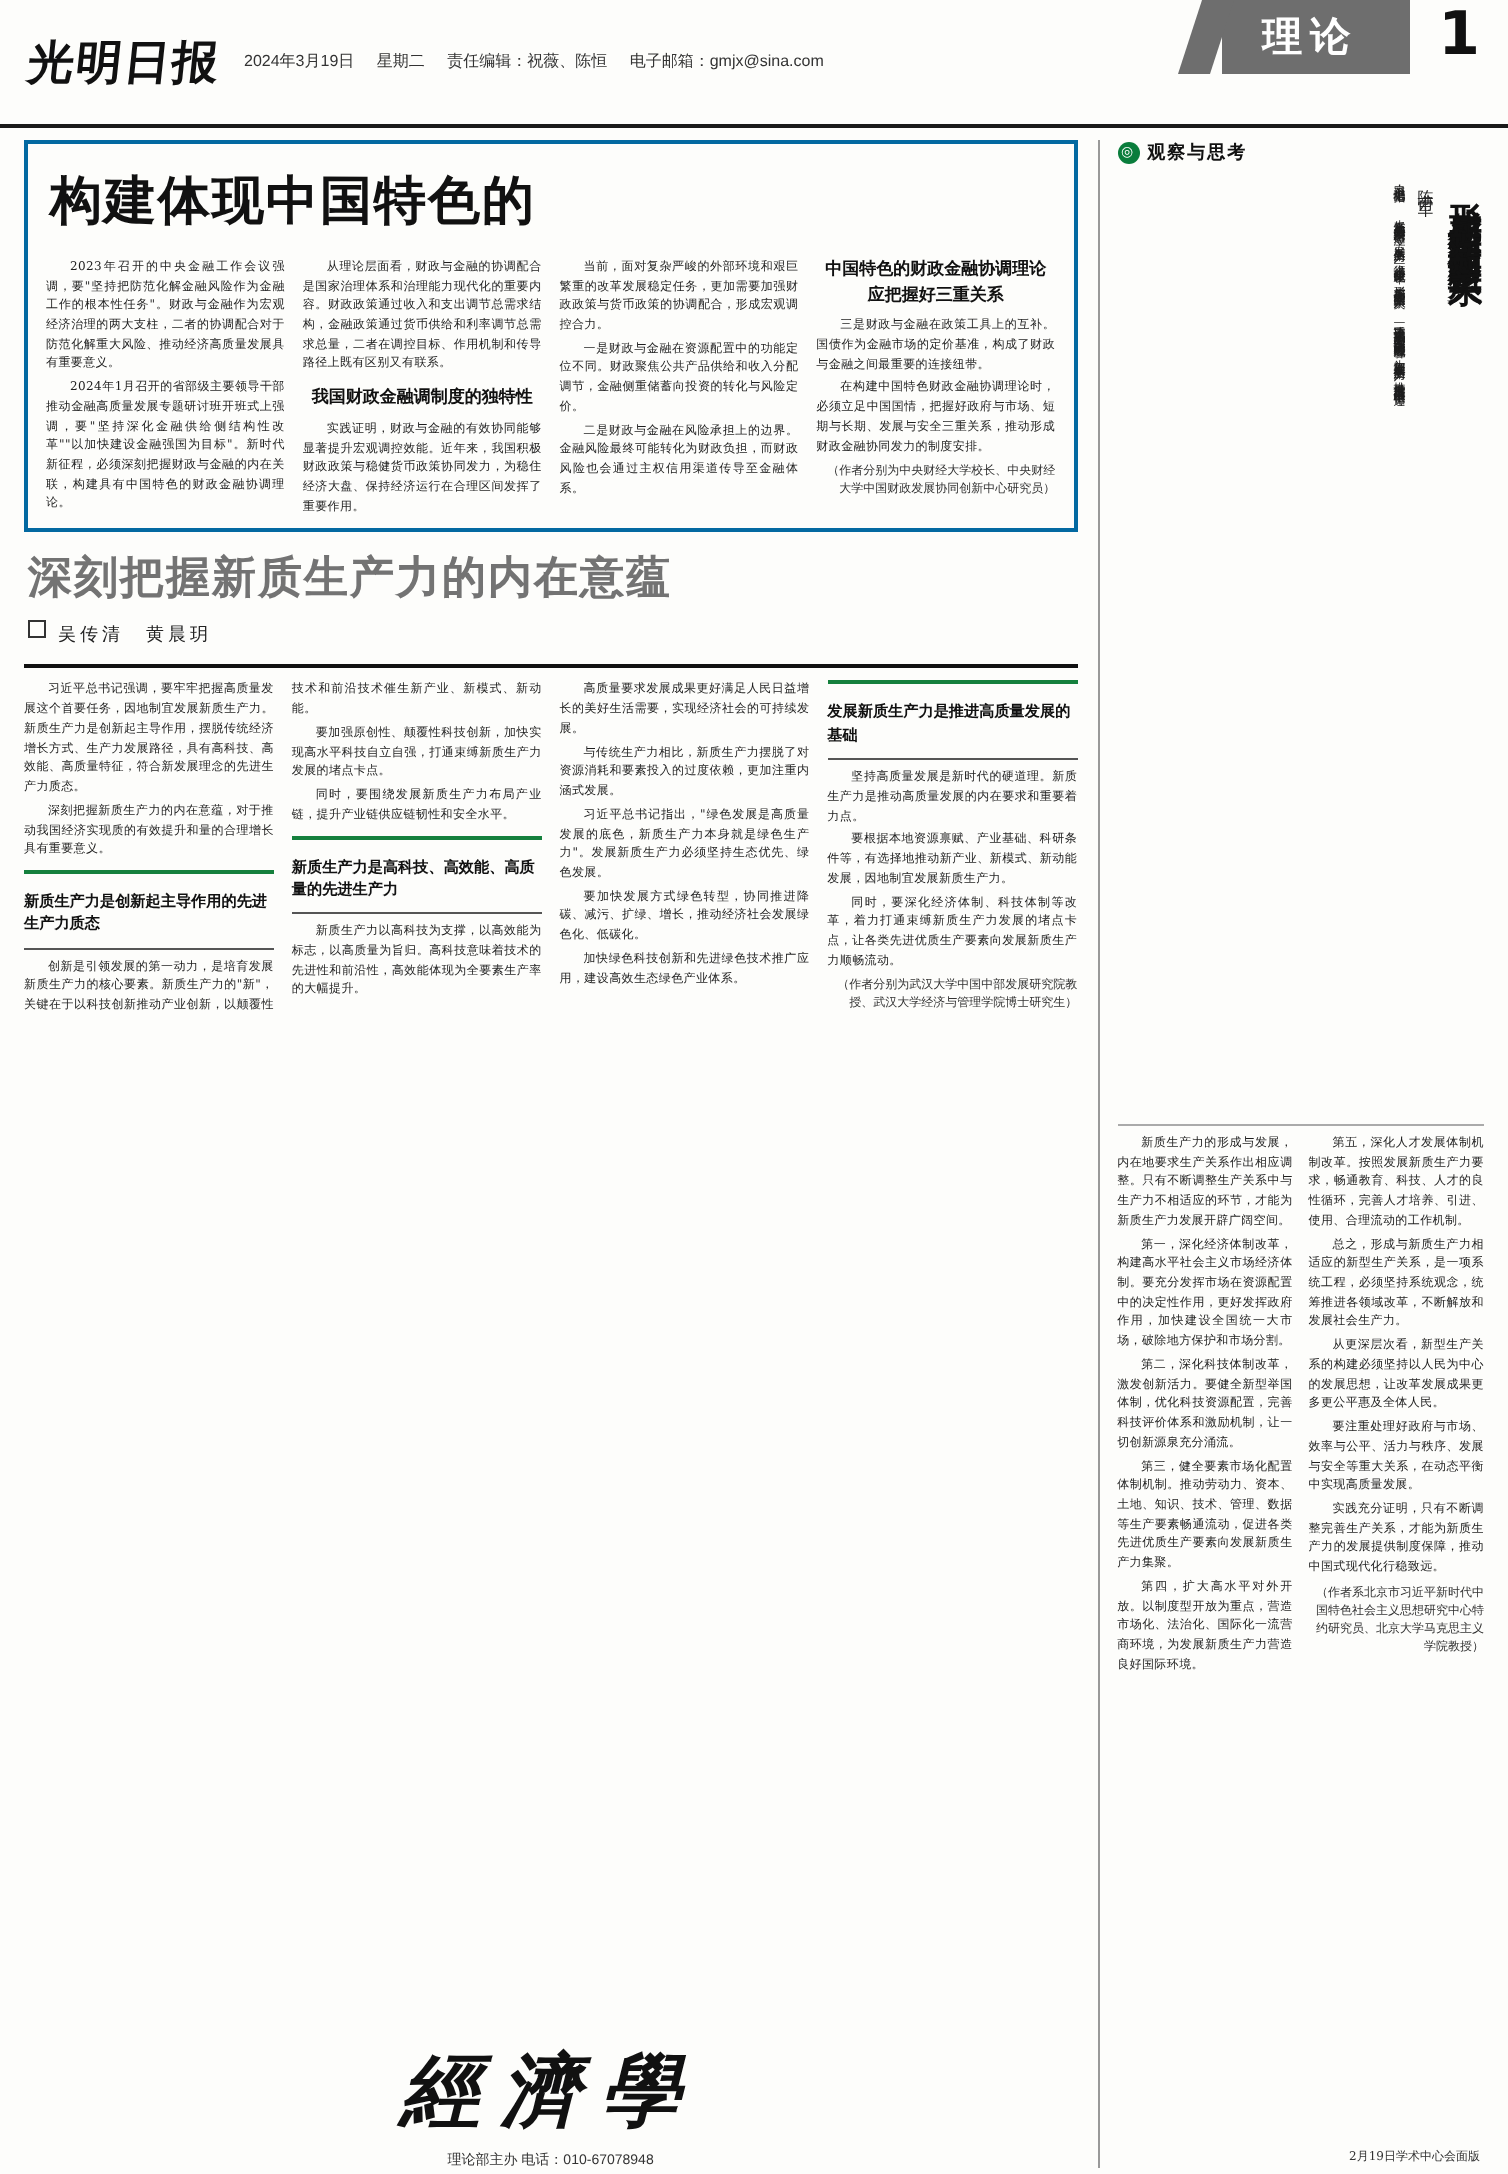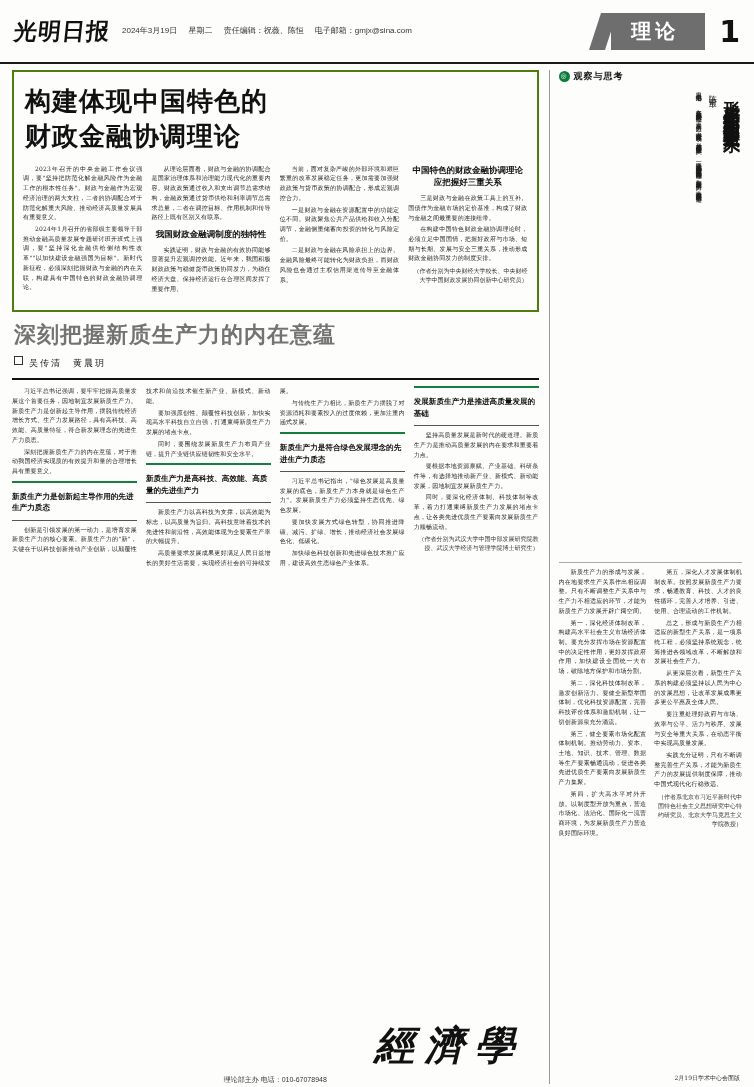--- a/index.html
+++ b/index.html
@@ -48,21 +48,21 @@
     font-size: 8px;
     color: #333;
     line-height: 1.4;
     white-space: nowrap;
     font-family: "Liberation Sans", sans-serif;
   }
   .masthead-meta span { margin-right: 9px; }
   .masthead-right {
     margin-left: auto;
     display: flex;
-    align-items: center;
+    align-items: flex-start;
     height: 100%;
   }
   .section-band {
     background: #6e6e6e;
     color: #fff;
     font-size: 20px;
     font-weight: bold;
     letter-spacing: 4px;
     padding: 5px 26px 5px 20px;
     position: relative;
@@ -97,22 +97,22 @@
     width: 196px;
     margin-left: 10px;
     border-left: 1px solid #999;
     padding-left: 9px;
     box-sizing: border-box;
     position: relative;
   }
 
   
   .lead-box {
-    border: 2px solid #4d7c0f;
-    padding: 8px 9px 17px 9px;
+    border: 2px solid #0369a1;
+    padding: 8px 9px 6px 9px;
     box-sizing: border-box;
     margin-bottom: 8px;
   }
   .lead-title {
     font-family: "DejaVu Serif", serif;
     font-weight: bold;
     font-size: 26px;
     line-height: 1.34;
     color: #111;
     letter-spacing: 1px;
@@ -258,21 +258,21 @@
     height: 66px;
     padding: 0 14px;
     box-sizing: border-box;
   }
   .brush {
     font-family: "DejaVu Serif", serif;
     font-size: 40px;
     font-weight: bold;
     letter-spacing: 10px;
     color: #111;
-    text-align: right;
+    text-align: center;
     font-style: italic;
   }
   .footer-meta {
     font-size: 7px;
     text-align: center;
     color: #333;
     margin-top: 2px;
     font-family: "Liberation Sans", sans-serif;
   }
   .footer-note {
@@ -303,21 +303,20 @@
     </div>
   </div>
 
   <div class="body-area">
 
     <div class="left-zone">
 
       <div class="lead-box">
         <div class="lead-title">
           <div>构建体现中国特色的</div>
-          <div>财政金融协调理论</div>
         </div>
 
         <div class="cols4">
           <p class="txt">2023年召开的中央金融工作会议强调，要"坚持把防范化解金融风险作为金融工作的根本性任务"。财政与金融作为宏观经济治理的两大支柱，二者的协调配合对于防范化解重大风险、推动经济高质量发展具有重要意义。</p>
           <p class="txt">2024年1月召开的省部级主要领导干部推动金融高质量发展专题研讨班开班式上强调，要"坚持深化金融供给侧结构性改革""以加快建设金融强国为目标"。新时代新征程，必须深刻把握财政与金融的内在关联，构建具有中国特色的财政金融协调理论。</p>
           <p class="txt">从理论层面看，财政与金融的协调配合是国家治理体系和治理能力现代化的重要内容。财政政策通过收入和支出调节总需求结构，金融政策通过货币供给和利率调节总需求总量，二者在调控目标、作用机制和传导路径上既有区别又有联系。</p>
           <h3 class="sub">我国财政金融调制度的独特性</h3>
           <p class="txt">实践证明，财政与金融的有效协同能够显著提升宏观调控效能。近年来，我国积极财政政策与稳健货币政策协同发力，为稳住经济大盘、保持经济运行在合理区间发挥了重要作用。</p>
           <p class="txt">当前，面对复杂严峻的外部环境和艰巨繁重的改革发展稳定任务，更加需要加强财政政策与货币政策的协调配合，形成宏观调控合力。</p>
           <p class="txt">一是财政与金融在资源配置中的功能定位不同。财政聚焦公共产品供给和收入分配调节，金融侧重储蓄向投资的转化与风险定价。</p>
@@ -347,23 +346,20 @@
           <p class="txt">要加强原创性、颠覆性科技创新，加快实现高水平科技自立自强，打通束缚新质生产力发展的堵点卡点。</p>
           <p class="txt">同时，要围绕发展新质生产力布局产业链，提升产业链供应链韧性和安全水平。</p>
 
           <div class="hd-box">
             <h4 class="hd">新质生产力是高科技、高效能、高质量的先进生产力</h4>
           </div>
           <p class="txt">新质生产力以高科技为支撑，以高效能为标志，以高质量为旨归。高科技意味着技术的先进性和前沿性，高效能体现为全要素生产率的大幅提升。</p>
           <p class="txt">高质量要求发展成果更好满足人民日益增长的美好生活需要，实现经济社会的可持续发展。</p>
           <p class="txt">与传统生产力相比，新质生产力摆脱了对资源消耗和要素投入的过度依赖，更加注重内涵式发展。</p>
 
-          <div class="hd-box">
-            <h4 class="hd">新质生产力是符合绿色发展理念的先进生产力质态</h4>
-          </div>
           <p class="txt">习近平总书记指出，"绿色发展是高质量发展的底色，新质生产力本身就是绿色生产力"。发展新质生产力必须坚持生态优先、绿色发展。</p>
           <p class="txt">要加快发展方式绿色转型，协同推进降碳、减污、扩绿、增长，推动经济社会发展绿色化、低碳化。</p>
           <p class="txt">加快绿色科技创新和先进绿色技术推广应用，建设高效生态绿色产业体系。</p>
 
           <div class="hd-box">
             <h4 class="hd">发展新质生产力是推进高质量发展的基础</h4>
           </div>
           <p class="txt">坚持高质量发展是新时代的硬道理。新质生产力是推动高质量发展的内在要求和重要着力点。</p>
           <p class="txt">要根据本地资源禀赋、产业基础、科研条件等，有选择地推动新产业、新模式、新动能发展，因地制宜发展新质生产力。</p>
           <p class="txt">同时，要深化经济体制、科技体制等改革，着力打通束缚新质生产力发展的堵点卡点，让各类先进优质生产要素向发展新质生产力顺畅流动。</p>

